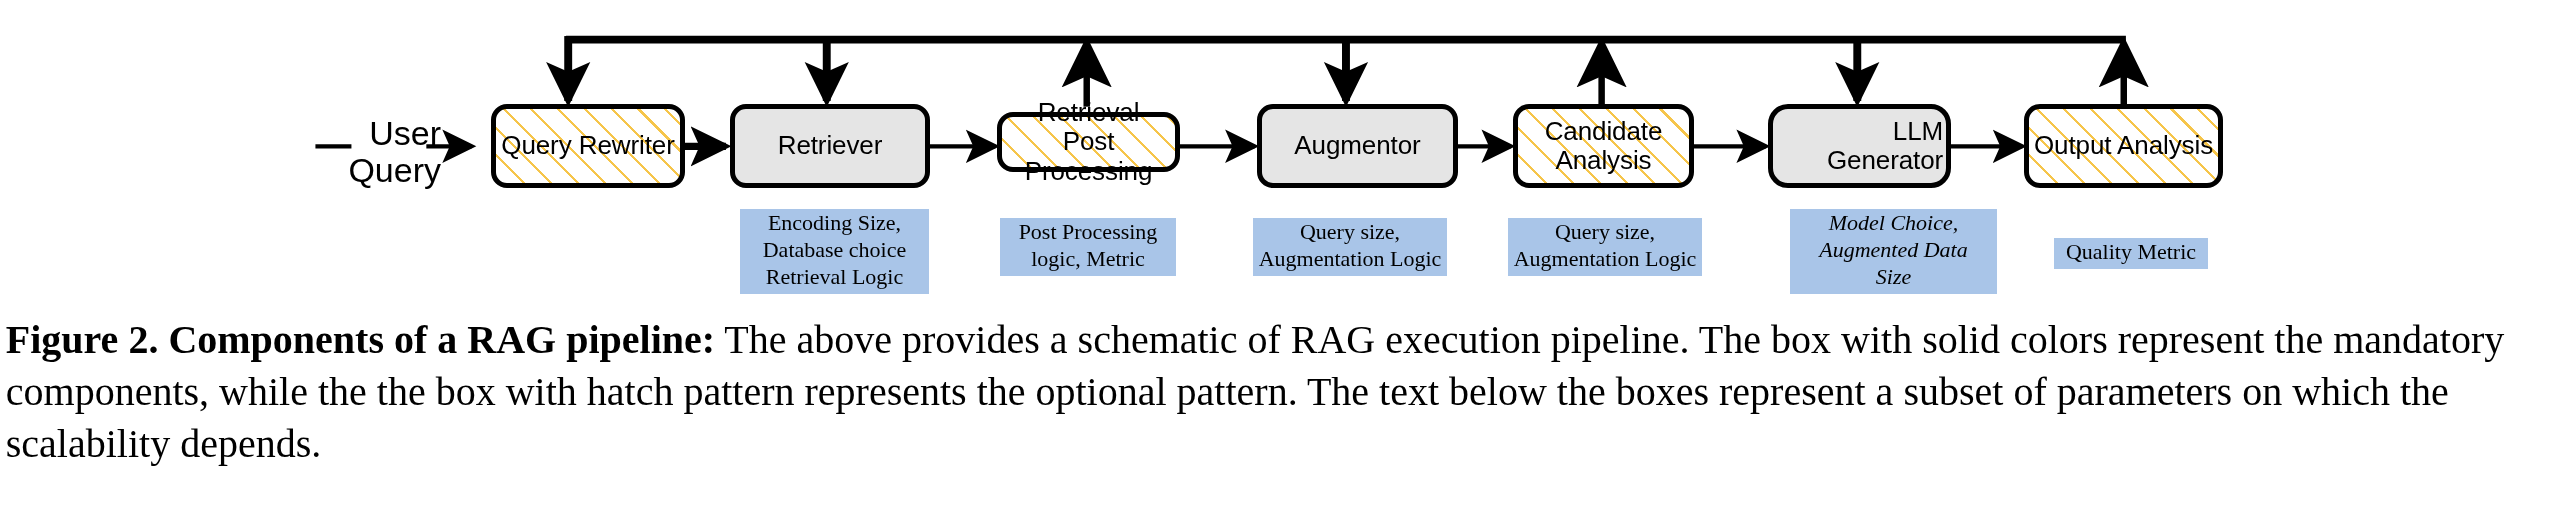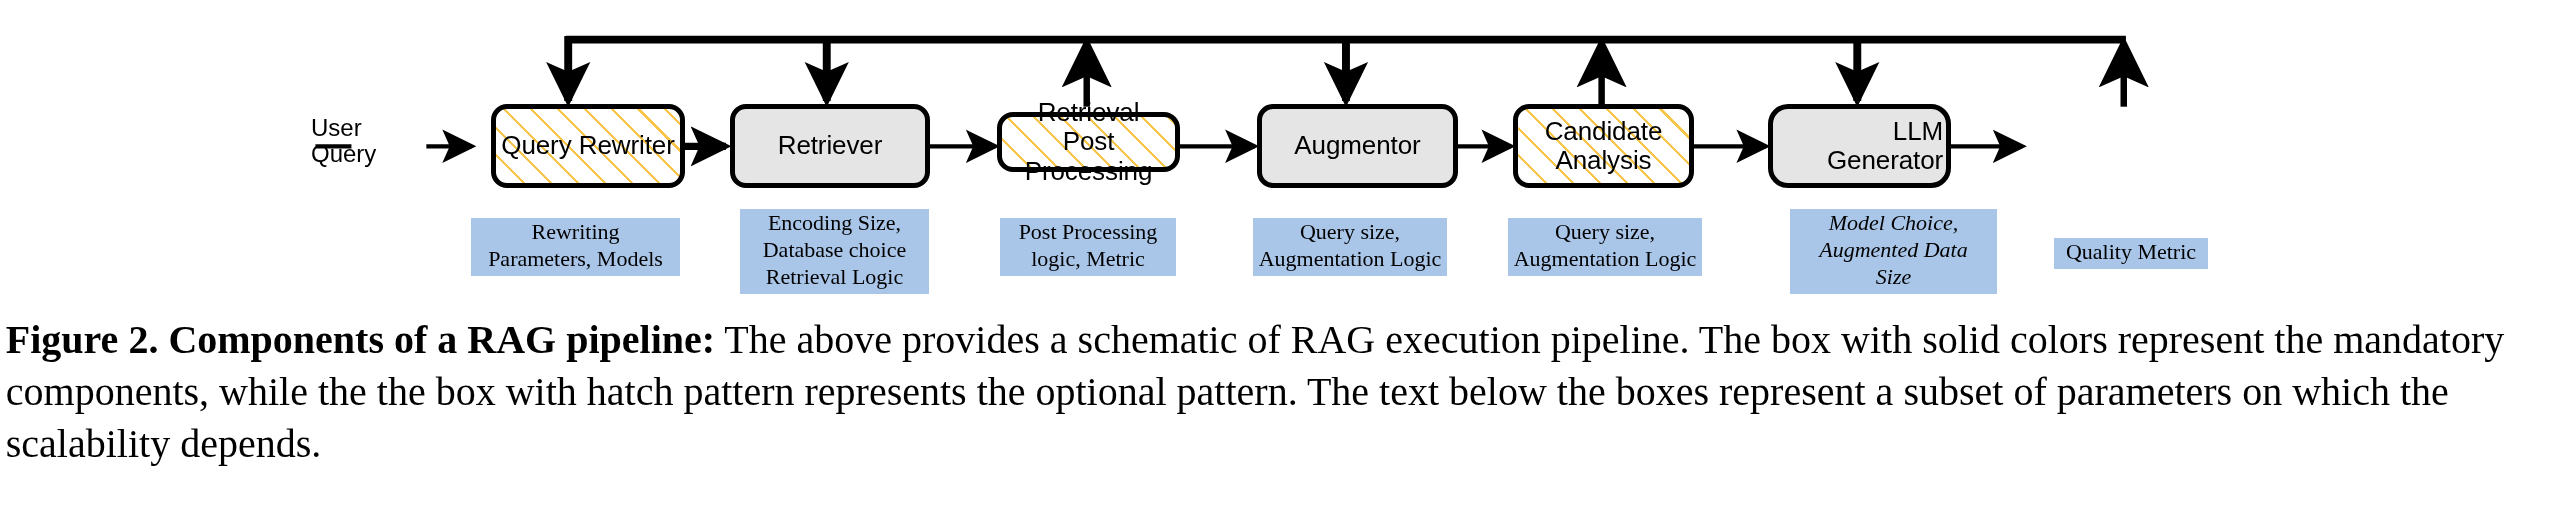--- a/index.html
+++ b/index.html
@@ -89,23 +89,23 @@
     white-space: pre-line;
     box-sizing: border-box;
     padding: 1.4px 4.3px 2.9px 4.3px;
     z-index: 2;
   }
 
   
   #user-query-label {
     position: absolute;
     font-family: "Liberation Sans", sans-serif;
-    font-size: 24px;
+    font-size: 34px;
     line-height: 1.1;
-    text-align: left;
+    text-align: right;
     color: #000000;
     white-space: pre-line;
     z-index: 3;
   }
 
   
   #caption {
     position: absolute;
     left: 5.8px;
     top: 314px;
@@ -181,23 +181,24 @@
 
     <div class="node node-hatch" style="left:1513px; top:104px; width:181px; height:84px;">
       <span class="node-label">Candidate
 Analysis</span>
     </div>
 
     <div class="node node-solid" style="left:1768px; top:104px; width:183px; height:84px;border-radius:20px;">
       <span class="node-label">LLM Generator</span>
     </div>
 
-
-    <div class="param" style="left:471px; top:218px; width:209px;">Rewriting
-Parameters, Models</div>
+    <div class="node node-hatch" style="left:2024px; top:104px; width:199px; height:84px;">
+      <span class="node-label">Output Analysis</span>
+    </div>
+
 
     <div class="param" style="left:740px; top:209px; width:189px;">Encoding Size,
 Database choice
 Retrieval Logic</div>
 
     <div class="param" style="left:1000px; top:218px; width:176px;">Post Processing
 logic, Metric</div>
 
     <div class="param" style="left:1253px; top:218px; width:194px;">Query size,
 Augmentation Logic</div>

